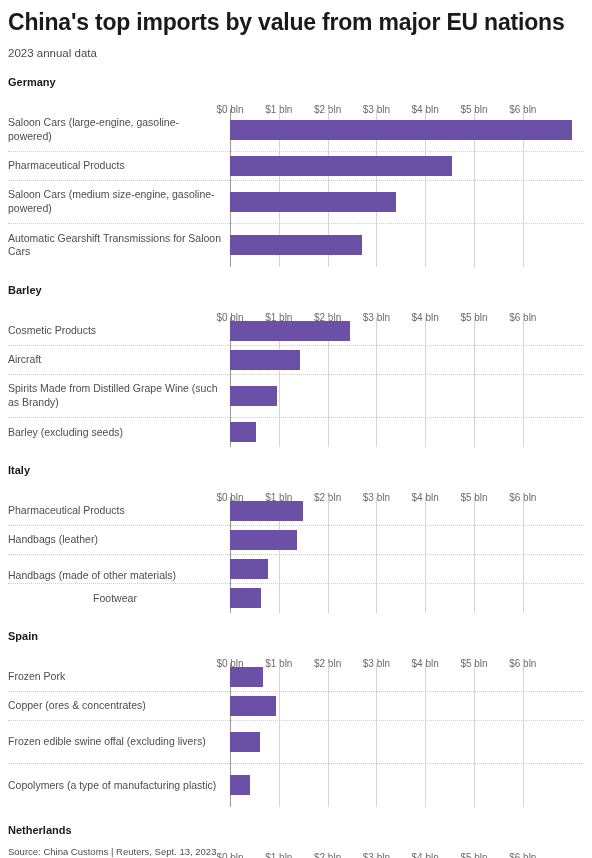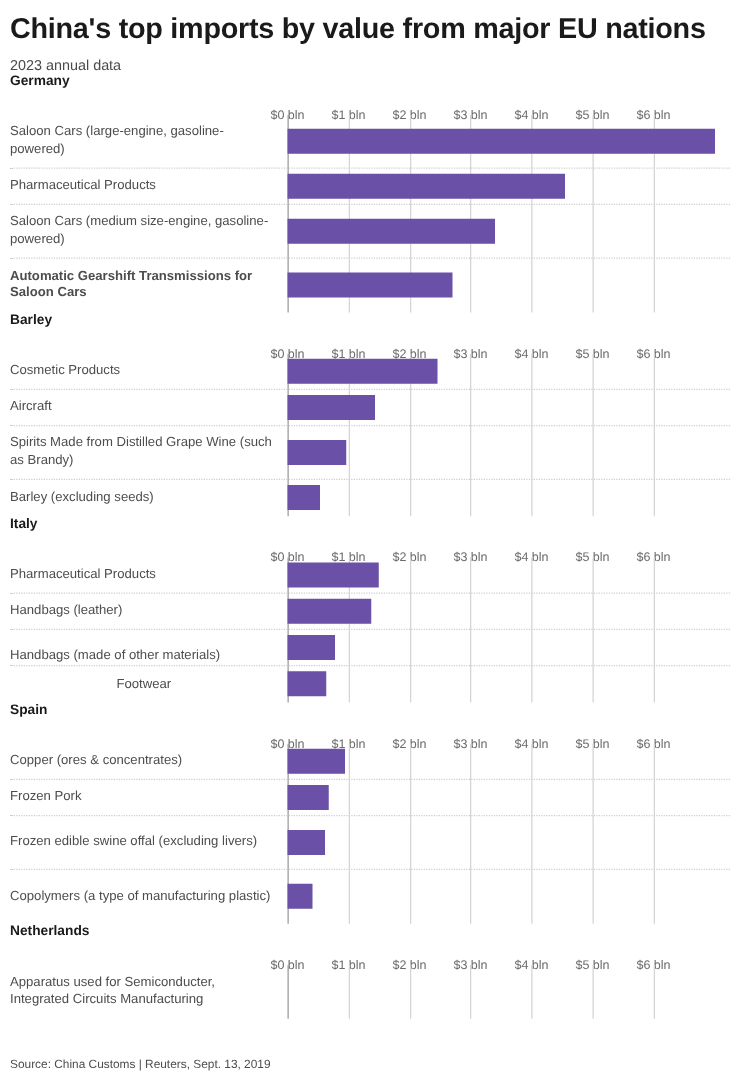--- a/index.html
+++ b/index.html
@@ -30,20 +30,21 @@
     margin: 9px 0 0 0;
     line-height: 1.2;
   }
   .subtitle {
     font-size: 11.5px;
     color: #4a4a4a;
     margin: 10px 0 0 0;
     font-weight: normal;
   }
   .country-block {
+    margin-top: 17px;
     position: relative;
   }
   .country-name {
     font-size: 11px;
     font-weight: bold;
     color: #1a1a1a;
     margin-bottom: 4px;
   }
   .chart {
     position: relative;
@@ -165,21 +166,21 @@
               <div class="bar-track">
                 <div class="bar" style="width: 222.04px; background: rgb(106, 80, 167);"></div>
               </div>
             </div>
             <div class="bar-row" style="height: 43px;">
               <div class="bar-label">Saloon Cars (medium size-engine, gasoline-powered)</div>
               <div class="bar-track">
                 <div class="bar" style="width: 165.92px; background: rgb(106, 80, 167);"></div>
               </div>
             </div>
-            <div class="bar-row" style="height: 43px; font-weight: bold;">
+            <div class="bar-row" style="height: 43px;">
               <div class="bar-label">Automatic Gearshift Transmissions for Saloon Cars</div>
               <div class="bar-track">
                 <div class="bar" style="width: 131.76px; background: rgb(106, 80, 167);"></div>
               </div>
             </div>
           </div>
         </div>
       </div>
       <div class="country-block">
         <div class="country-name">Barley</div>
@@ -295,29 +296,29 @@
             <div class="gridlines">
               <div class="gridline zero" style="left: 222px;"></div>
               <div class="gridline" style="left: 270.8px;"></div>
               <div class="gridline" style="left: 319.6px;"></div>
               <div class="gridline" style="left: 368.4px;"></div>
               <div class="gridline" style="left: 417.2px;"></div>
               <div class="gridline" style="left: 466px;"></div>
               <div class="gridline" style="left: 514.8px;"></div>
             </div>
             <div class="bar-row" style="height: 29px;">
+              <div class="bar-label">Frozen Pork</div>
+              <div class="bar-track">
+                <div class="bar" style="width: 32.696px; background: rgb(106, 80, 167);"></div>
+              </div>
+            </div>
+            <div class="bar-row" style="height: 29px;">
               <div class="bar-label">Copper (ores &amp; concentrates)</div>
               <div class="bar-track">
                 <div class="bar" style="width: 45.872px; background: rgb(106, 80, 167);"></div>
-              </div>
-            </div>
-            <div class="bar-row" style="height: 29px;">
-              <div class="bar-label">Frozen Pork</div>
-              <div class="bar-track">
-                <div class="bar" style="width: 32.696px; background: rgb(106, 80, 167);"></div>
               </div>
             </div>
             <div class="bar-row" style="height: 43px;">
               <div class="bar-label">Frozen edible swine offal (excluding livers)</div>
               <div class="bar-track">
                 <div class="bar" style="width: 29.768px; background: rgb(106, 80, 167);"></div>
               </div>
             </div>
             <div class="bar-row" style="height: 43px;">
               <div class="bar-label">Copolymers (a type of manufacturing plastic)</div>
@@ -352,14 +353,14 @@
             </div>
             <div class="bar-row" style="height: 43px;">
               <div class="bar-label">Apparatus used for Semiconducter, Integrated Circuits Manufacturing</div>
               <div class="bar-track"></div>
             </div>
           </div>
         </div>
       </div>
     </div>
 
-  <div class="footer">Source: China Customs | Reuters, Sept. 13, 2019</div>
+  <div class="footer">Source: China Customs | Reuters, Sept. 13, 2023</div>
 </div>
 
 </body></html>

